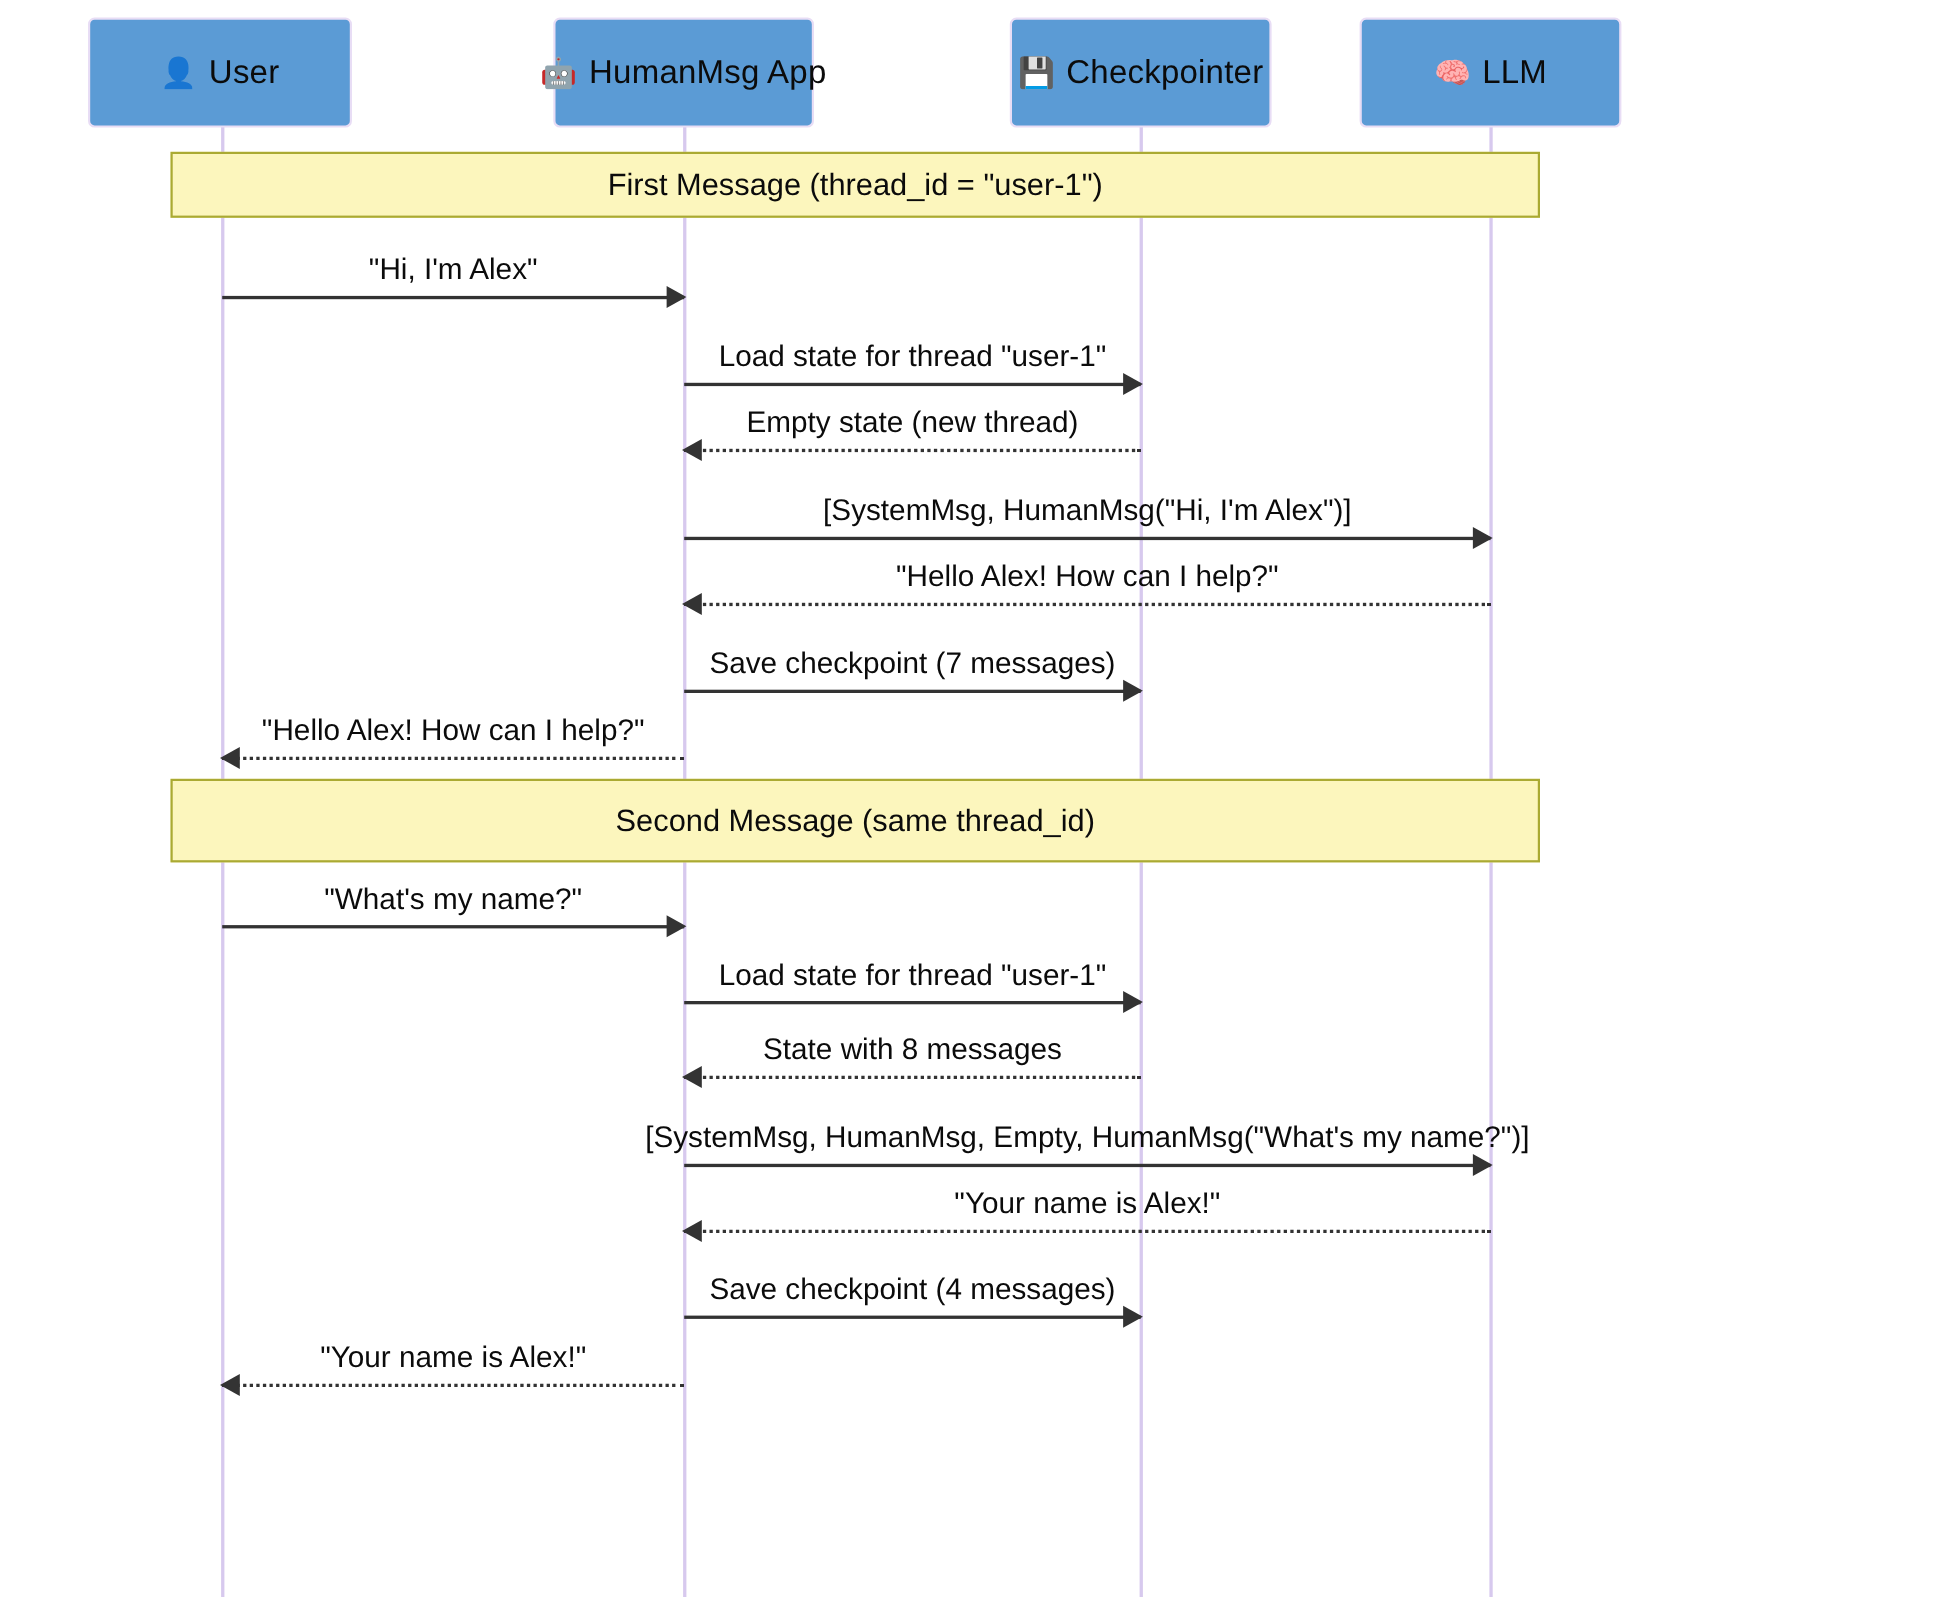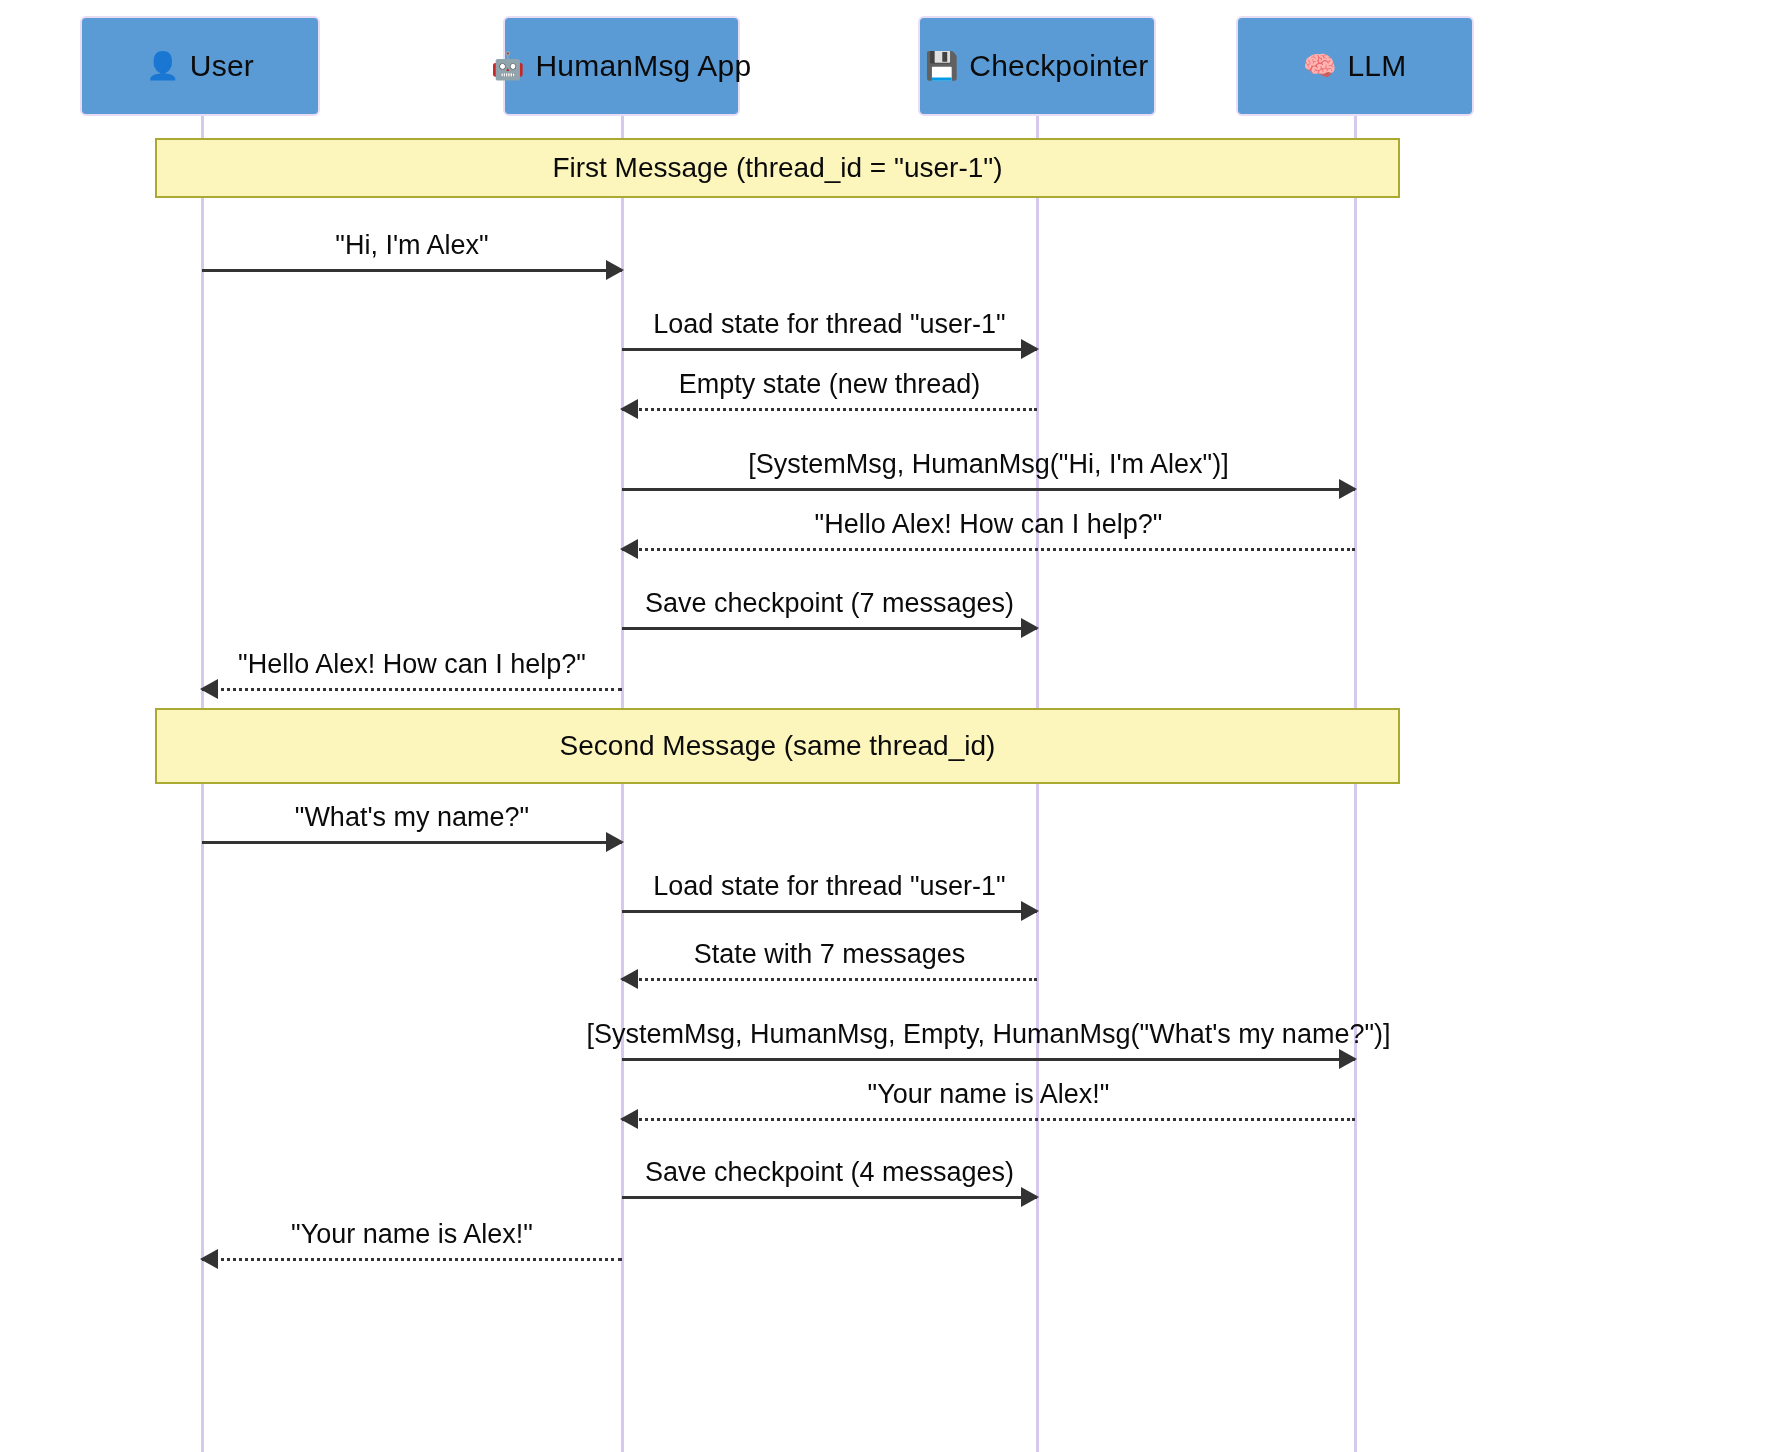--- a/index.html
+++ b/index.html
@@ -191,21 +191,21 @@
 
   <div class="msg to-right" style="left:622px; width:415px; top:910px;">
     <div class="line"></div>
     <div class="head"></div>
     <div class="label">Load state for thread "user-1"</div>
   </div>
 
   <div class="msg to-left dashed" style="left:622px; width:415px; top:978px;">
     <div class="line"></div>
     <div class="head"></div>
-    <div class="label">State with 7 messages</div>
+    <div class="label">State with 8 messages</div>
   </div>
 
   <div class="msg to-right" style="left:622px; width:733px; top:1058px;">
     <div class="line"></div>
     <div class="head"></div>
     <div class="label wide">[SystemMsg, HumanMsg, Empty, HumanMsg("What's my name?")]</div>
   </div>
 
   <div class="msg to-left dashed" style="left:622px; width:733px; top:1118px;">
     <div class="line"></div>

